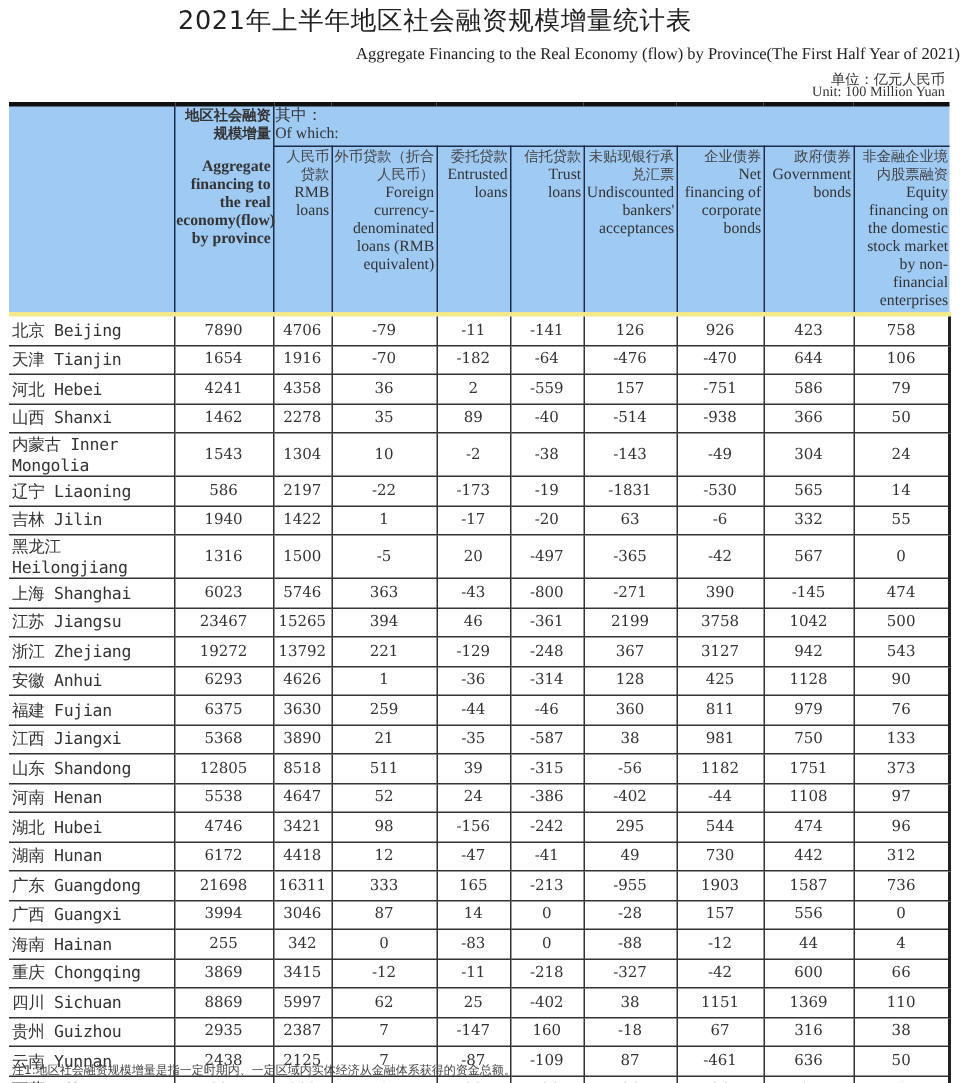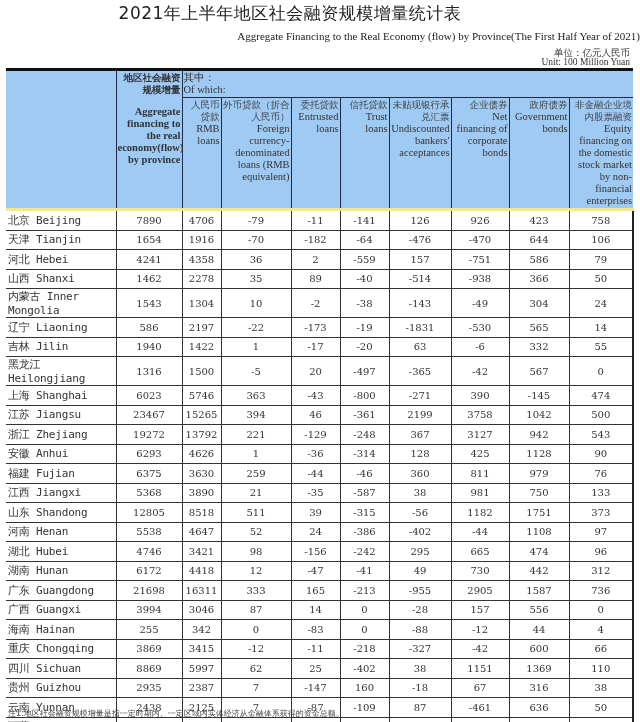--- a/index.html
+++ b/index.html
@@ -264,21 +264,21 @@
         <td>97</td>
       </tr>
       <tr>
         <td class="prov">湖北 Hubei</td>
         <td>4746</td>
         <td>3421</td>
         <td>98</td>
         <td>-156</td>
         <td>-242</td>
         <td>295</td>
-        <td>665</td>
+        <td>544</td>
         <td>474</td>
         <td>96</td>
       </tr>
       <tr>
         <td class="prov">湖南 Hunan</td>
         <td>6172</td>
         <td>4418</td>
         <td>12</td>
         <td>-47</td>
         <td>-41</td>
@@ -288,21 +288,21 @@
         <td>312</td>
       </tr>
       <tr>
         <td class="prov">广东 Guangdong</td>
         <td>21698</td>
         <td>16311</td>
         <td>333</td>
         <td>165</td>
         <td>-213</td>
         <td>-955</td>
-        <td>2905</td>
+        <td>1903</td>
         <td>1587</td>
         <td>736</td>
       </tr>
       <tr>
         <td class="prov">广西 Guangxi</td>
         <td>3994</td>
         <td>3046</td>
         <td>87</td>
         <td>14</td>
         <td>0</td>

